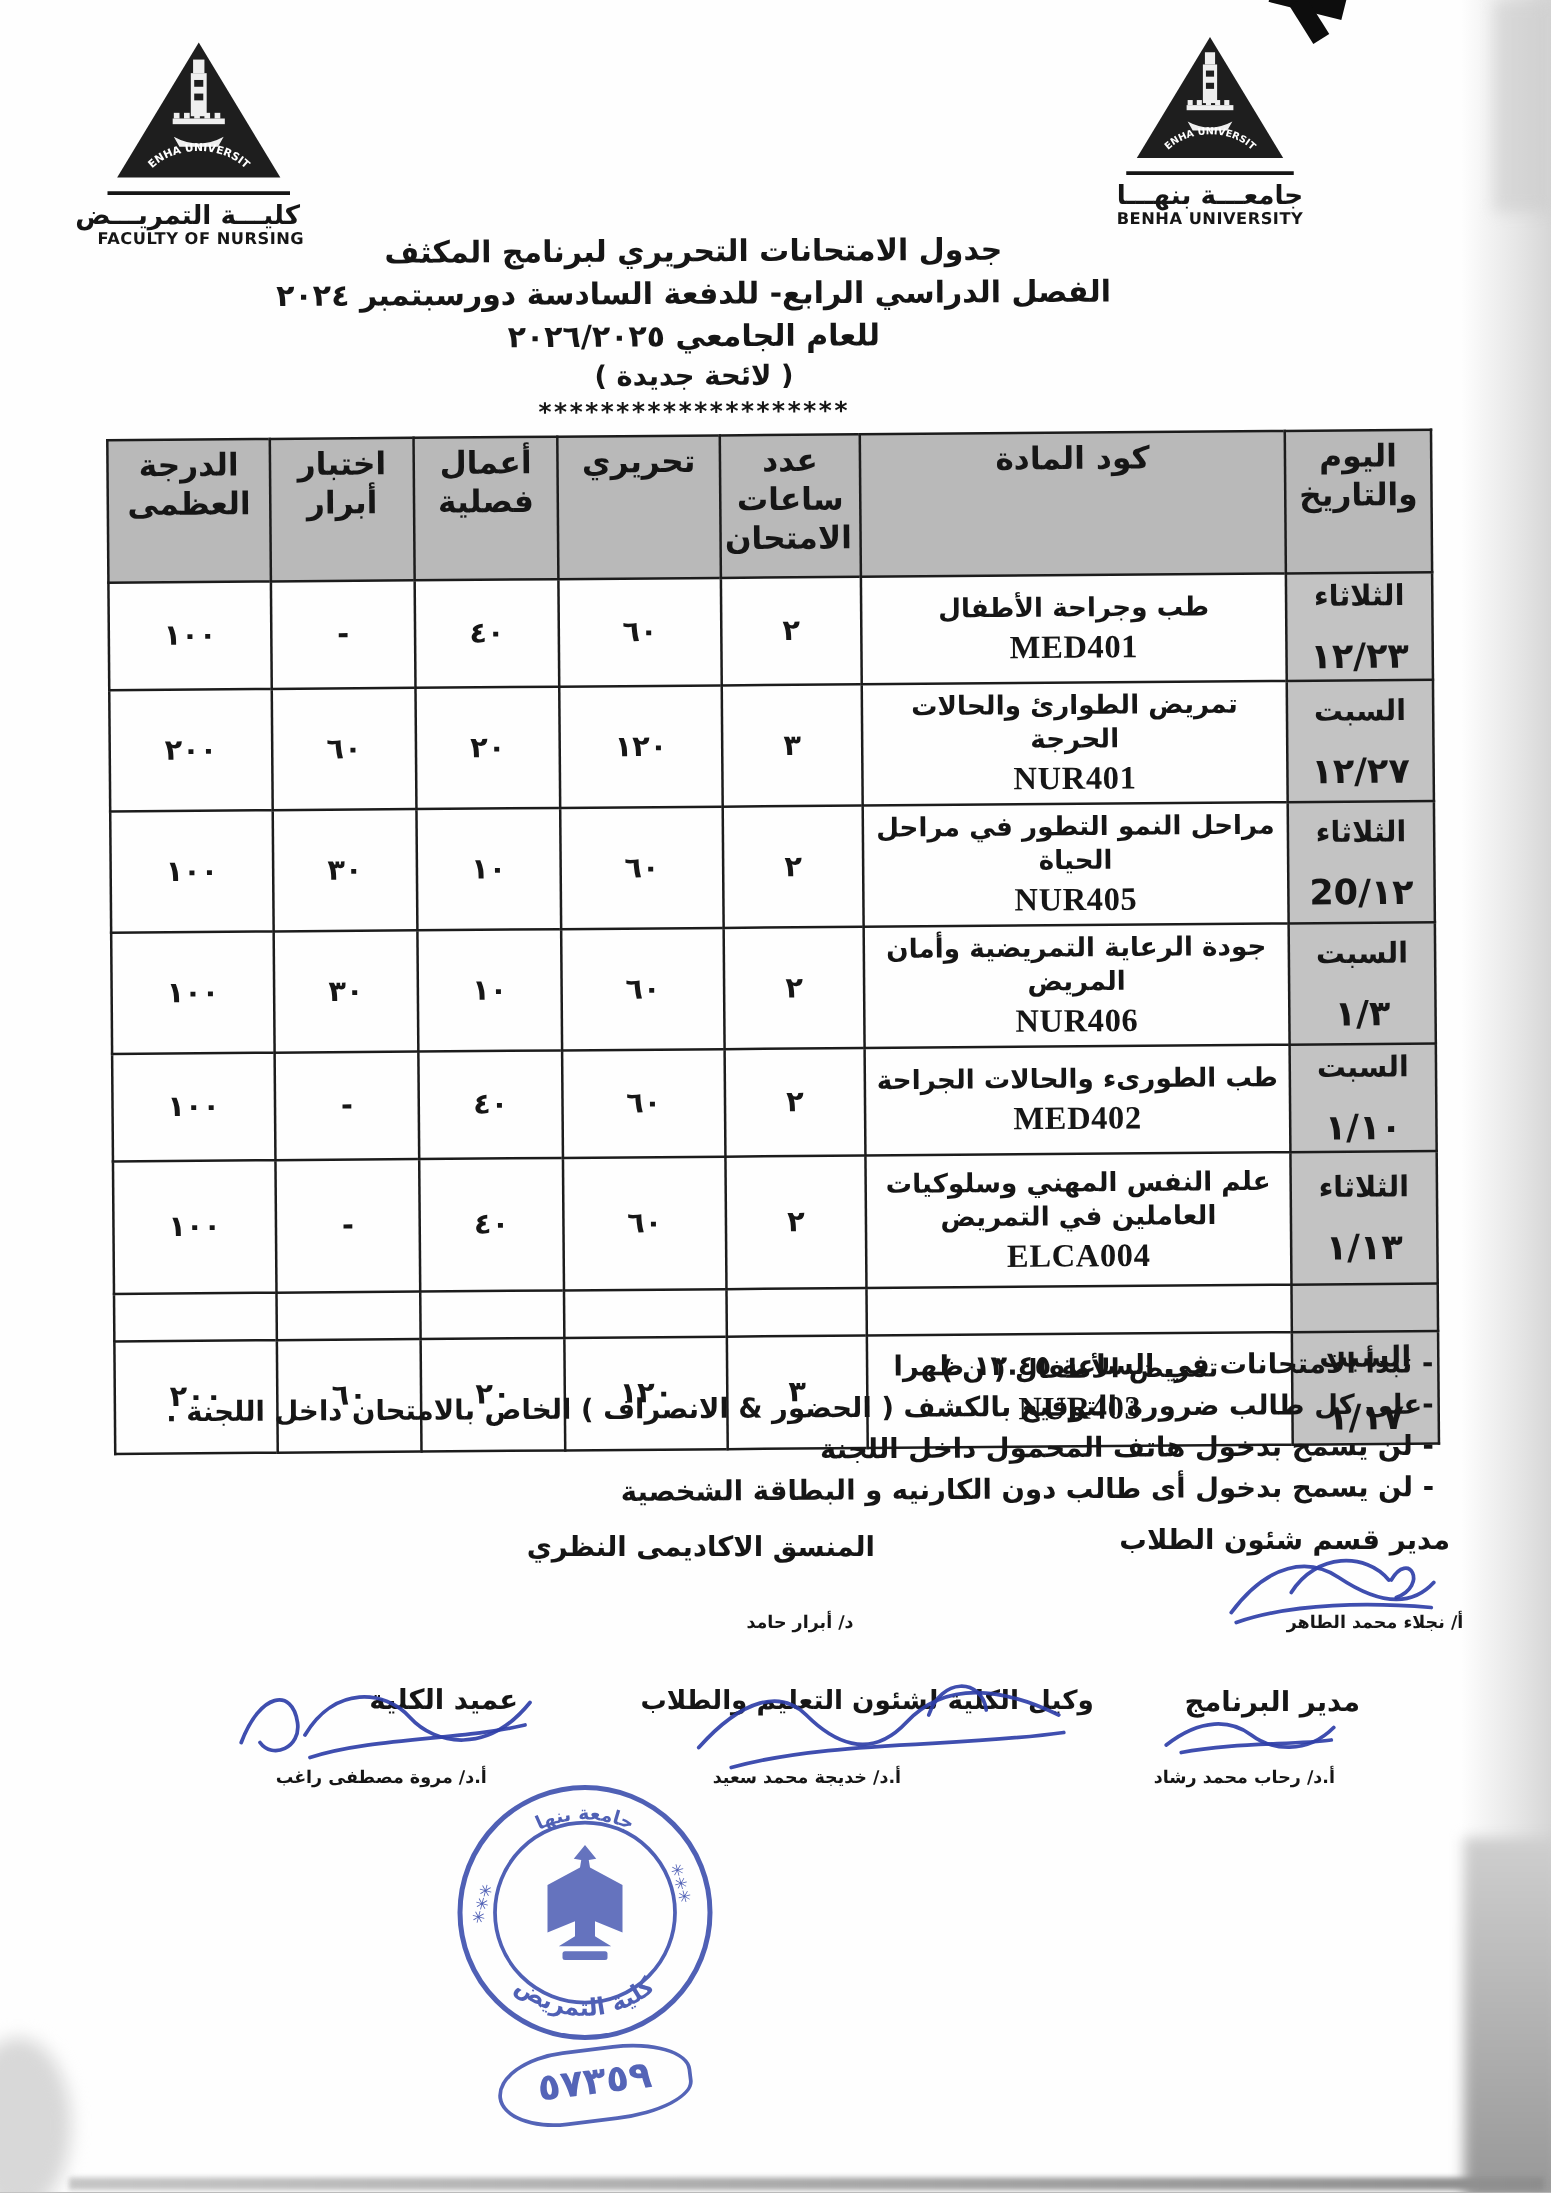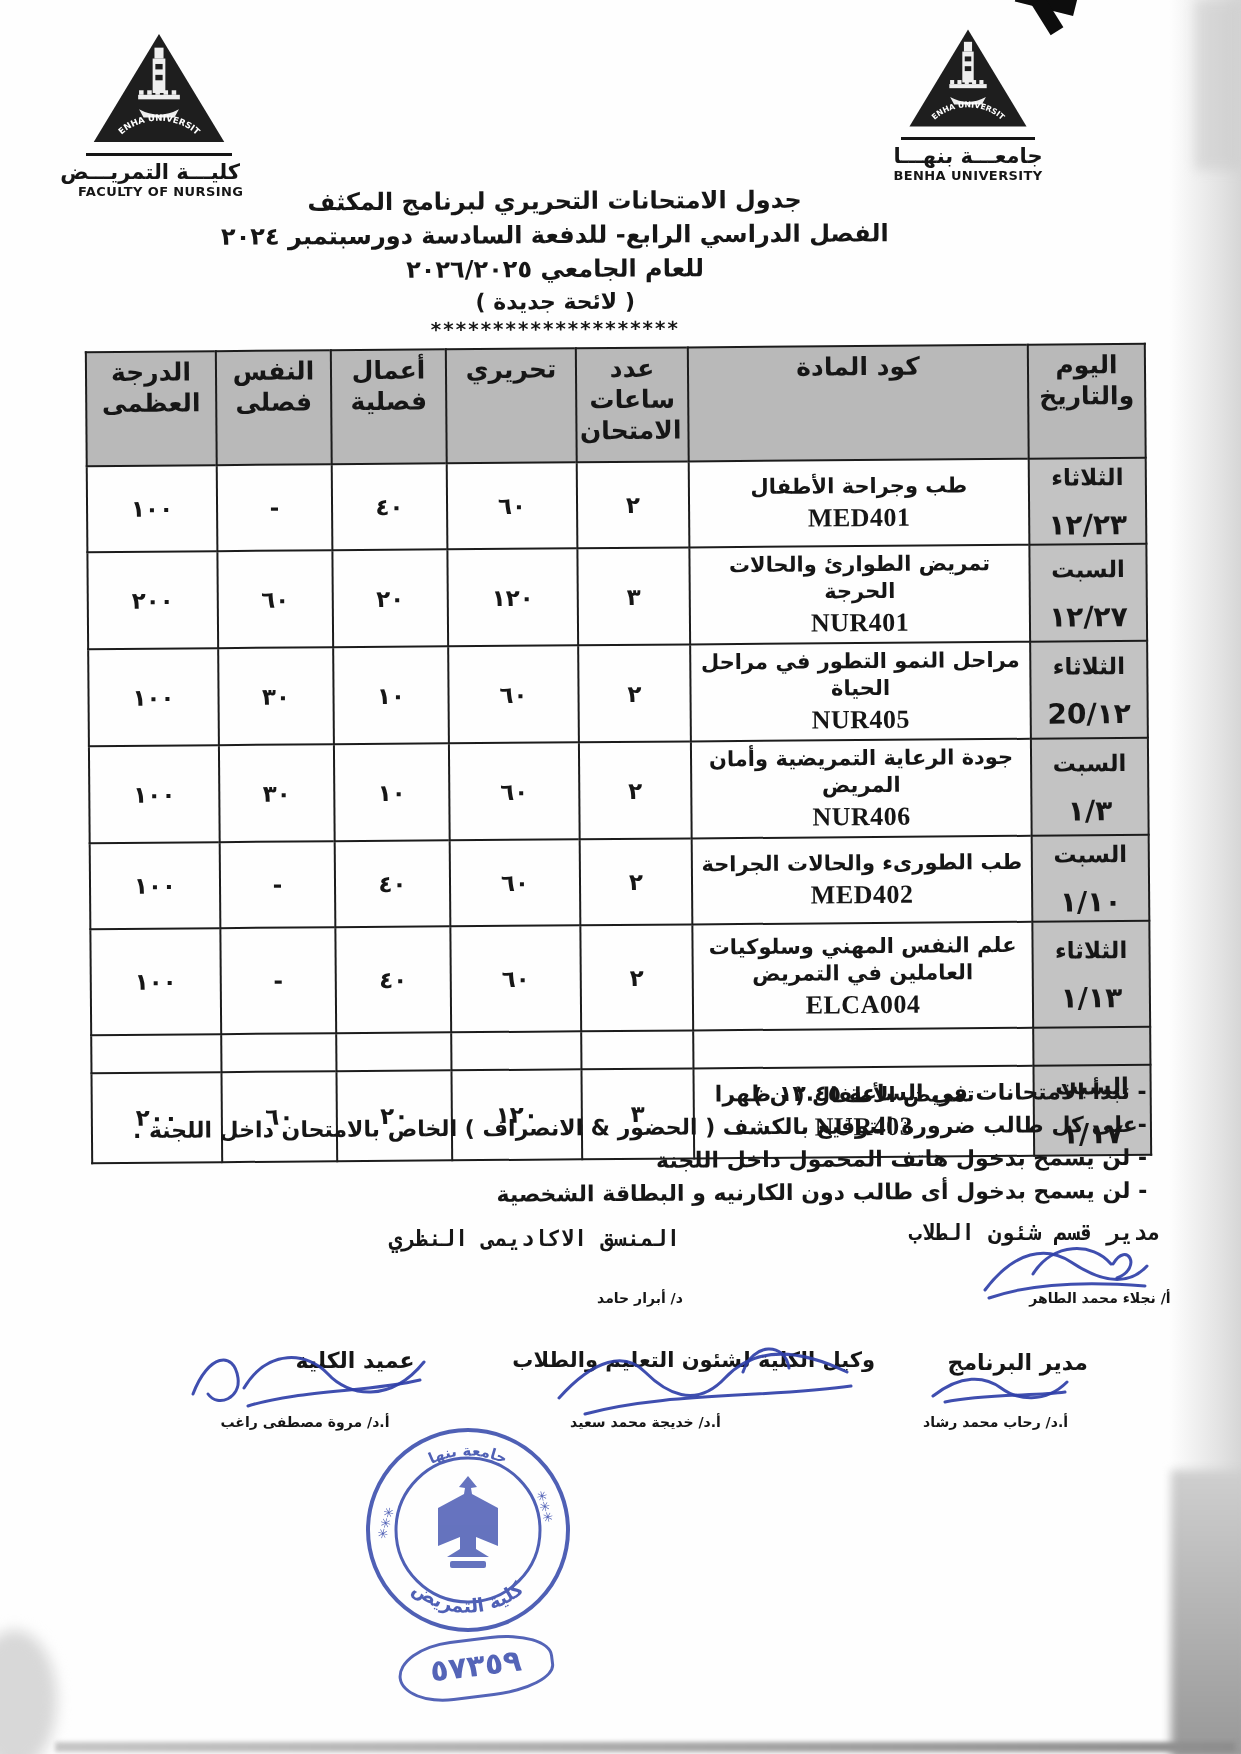--- a/index.html
+++ b/index.html
@@ -162,21 +162,21 @@
         <col style="width:115px">
         <col style="width:130px">
     </colgroup>
     <thead>
       <tr>
         <th>اليوم والتاريخ</th>
         <th>كود المادة</th>
         <th>عدد ساعات الامتحان</th>
         <th>تحريري</th>
         <th>أعمال فصلية</th>
-        <th>النفس فصلى</th>
+        <th>اختبار أبرار</th>
         <th>الدرجة العظمى</th>
       </tr>
     </thead>
     <tbody id="exam-rows">
     <tr>
       <td class="day-cell">
         <div>الثلاثاء</div>
         <div class="date">١٢/٢٣</div>
       </td>
       <td class="course-cell">
@@ -304,22 +304,22 @@
   </tbody>
   </table>
 
   <div class="notes">
     <div>- تبدأ الامتحانات في الساعة ١٢.٤٥ ظهرا</div>
     <div>-على كل طالب ضرورة التوقيع بالكشف ( الحضور &amp; الانصراف ) الخاص بالامتحان داخل اللجنة .</div>
     <div>- لن يسمح بدخول هاتف المحمول داخل اللجنة</div>
     <div>- لن يسمح بدخول أى طالب دون الكارنيه و البطاقة الشخصية</div>
   </div>
 
-  <div class="sig-label" style="left:950px;top:1220px;width:210px;font-family:Liberation Mono, monospace;">مدير قسم شئون الطلاب</div>
-  <div class="sig-label" style="left:410px;top:1226px;width:270px;font-family:Liberation Mono, monospace;">المنسق الاكاديمى النظري</div>
+  <div class="sig-label" style="left:950px;top:1220px;width:210px;">مدير قسم شئون الطلاب</div>
+  <div class="sig-label" style="left:430px;top:1226px;width:270px;">المنسق الاكاديمى النظري</div>
   <div class="sig-label sig-name" style="left:1000px;top:1290px;width:200px;">أ/ نجلاء محمد الطاهر</div>
   <div class="sig-label sig-name" style="left:555px;top:1290px;width:170px;">د/ أبرار حامد</div>
 
   <div class="sig-label" style="left:285px;top:1348px;width:140px;">عميد الكلية</div>
   <div class="sig-label" style="left:595px;top:1348px;width:280px;font-size:21px;">وكيل الكلية لشئون التعليم والطلاب</div>
   <div class="sig-label" style="left:938px;top:1350px;width:140px;margin-left:10px;">مدير البرنامج</div>
   <div class="sig-label sig-name" style="left:190px;top:1414px;width:230px;">أ.د/ مروة مصطفى راغب</div>
   <div class="sig-label sig-name" style="left:538px;top:1414px;width:215px;">أ.د/ خديجة محمد سعيد</div>
   <div class="sig-label sig-name" style="left:903px;top:1414px;width:185px;text-align:center;">أ.د/ رحاب محمد رشاد</div>
 

